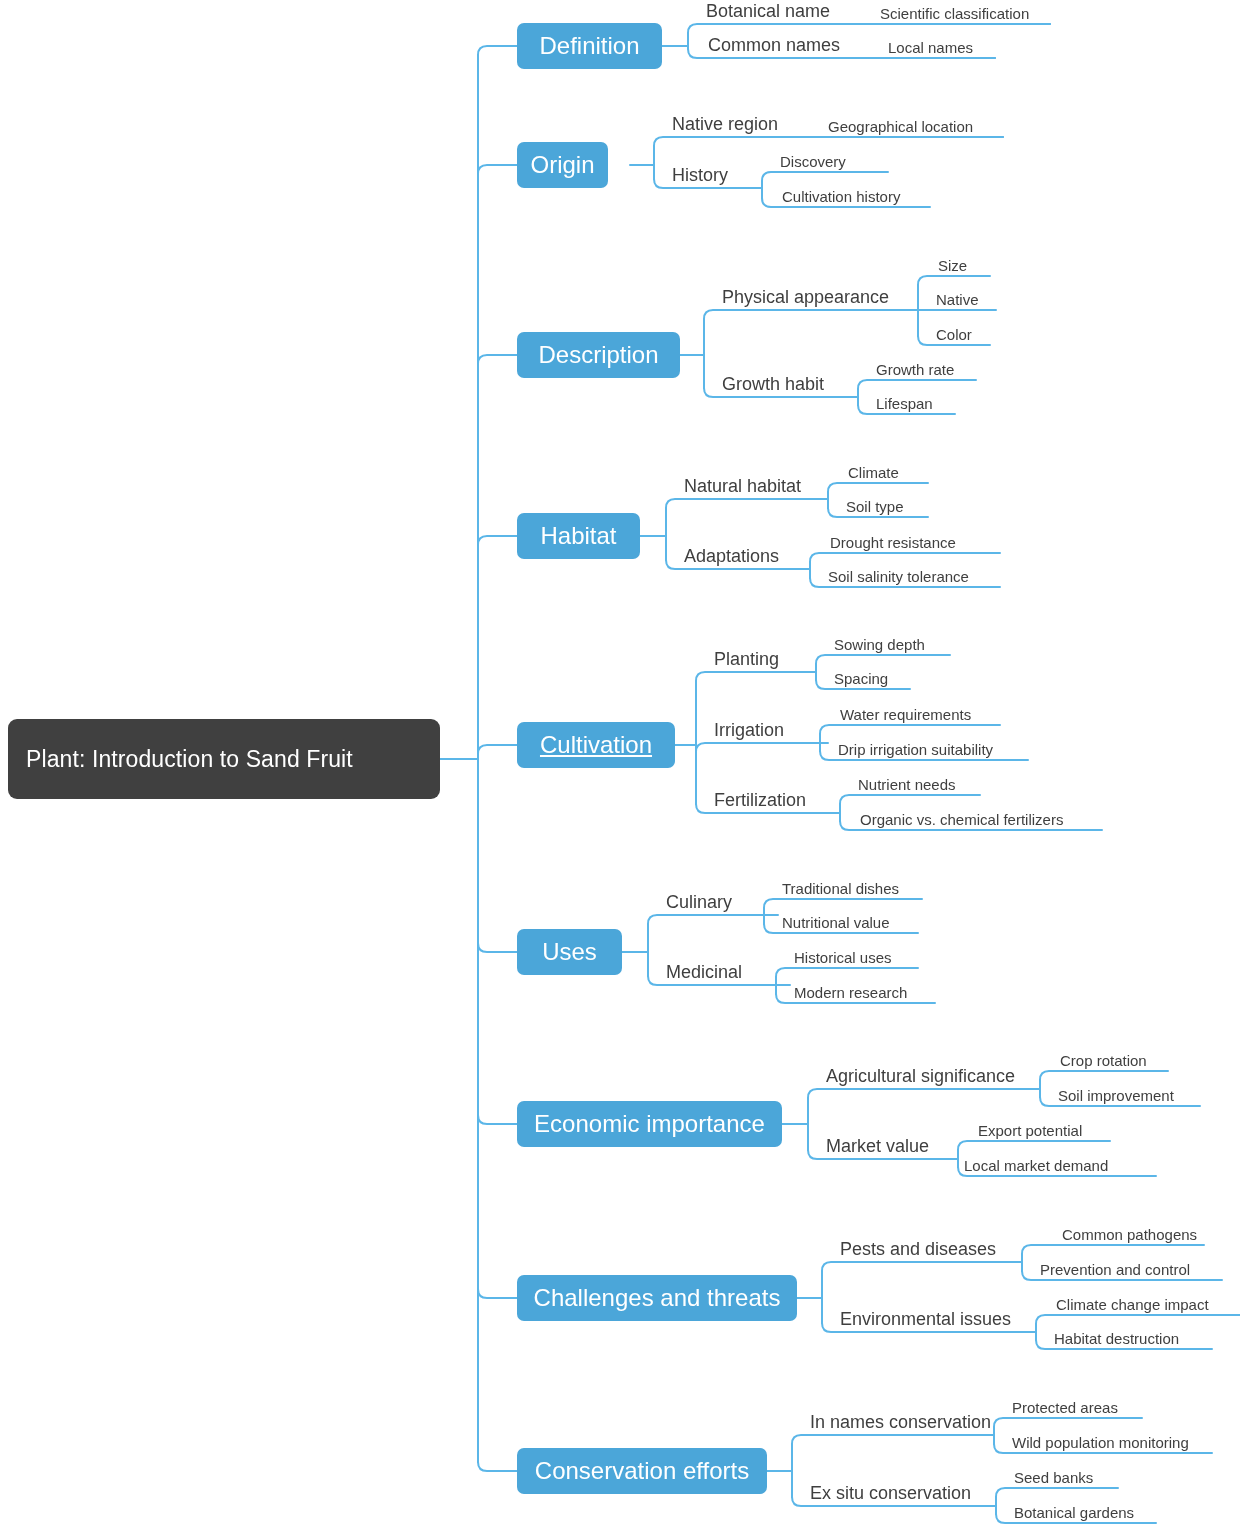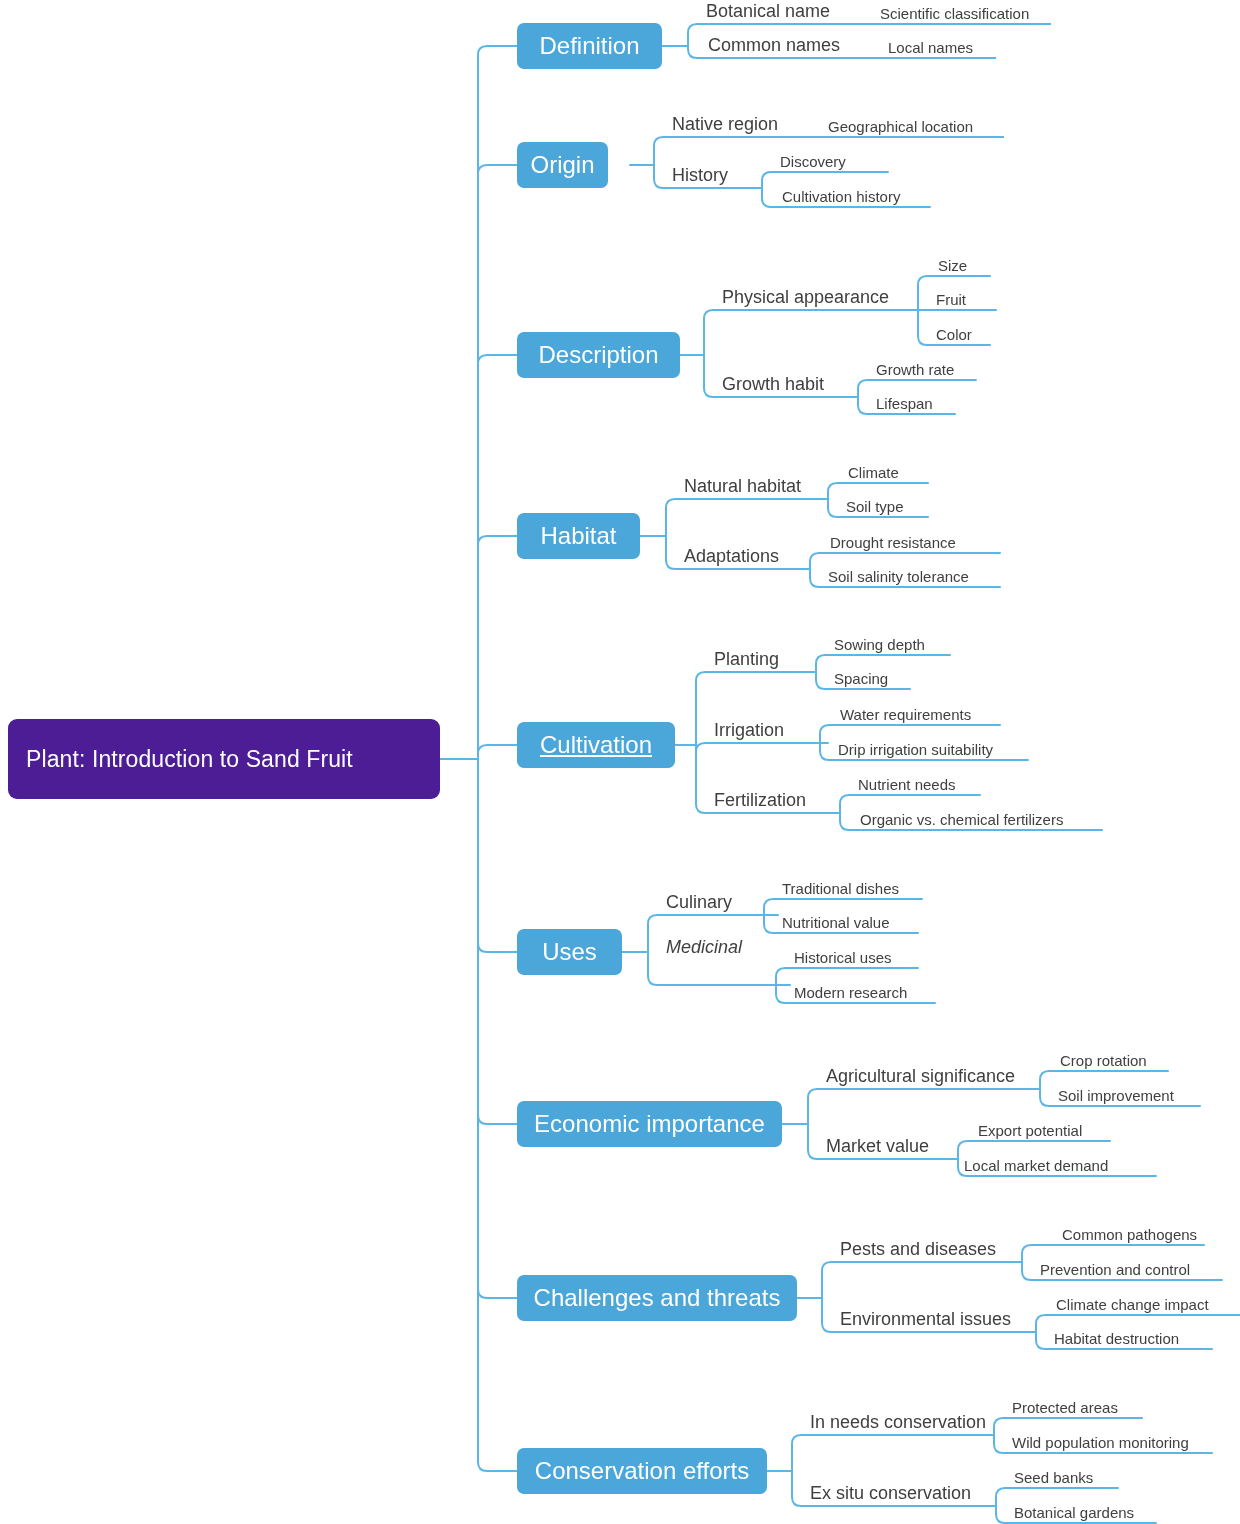--- a/index.html
+++ b/index.html
@@ -25,21 +25,21 @@
     height: 1524px;
     pointer-events: none;
   }
   .node {
     position: absolute;
     box-sizing: border-box;
     white-space: nowrap;
   }
   
   .node.root {
-    background: #4c1d95;
+    background: #404040;
     color: #ffffff;
     border-radius: 9px;
     display: flex;
     align-items: center;
     justify-content: flex-start;
     font-size: 23px;
     padding: 0 18px;
     letter-spacing: 0.1px;
   }
   
@@ -303,21 +303,21 @@
     <div class="node leaf lvl3" style="left: 782px; top: 187px; width: 145px; height: 20px;">
       <span>Cultivation history</span>
     </div>
     <div class="node leaf lvl2" style="left: 722px; top: 290px; width: 160px; height: 20px;">
       <span>Physical appearance</span>
     </div>
     <div class="node leaf lvl3" style="left: 938px; top: 256px; width: 38px; height: 20px;">
       <span>Size</span>
     </div>
     <div class="node leaf lvl3" style="left: 936px; top: 290px; width: 52px; height: 20px;">
-      <span>Fruit</span>
+      <span>Native</span>
     </div>
     <div class="node leaf lvl3" style="left: 936px; top: 325px; width: 48px; height: 20px;">
       <span>Color</span>
     </div>
     <div class="node leaf lvl2" style="left: 722px; top: 377px; width: 100px; height: 20px;">
       <span>Growth habit</span>
     </div>
     <div class="node leaf lvl3" style="left: 876px; top: 360px; width: 95px; height: 20px;">
       <span>Growth rate</span>
     </div>
@@ -371,21 +371,21 @@
     </div>
     <div class="node leaf lvl2" style="left: 666px; top: 895px; width: 70px; height: 20px;">
       <span>Culinary</span>
     </div>
     <div class="node leaf lvl3" style="left: 782px; top: 879px; width: 132px; height: 20px;">
       <span>Traditional dishes</span>
     </div>
     <div class="node leaf lvl3" style="left: 782px; top: 913px; width: 127px; height: 20px;">
       <span>Nutritional value</span>
     </div>
-    <div class="node leaf lvl2" style="left: 666px; top: 940px; width: 78px; height: 20px; font-style: italic;">
+    <div class="node leaf lvl2" style="left: 666px; top: 965px; width: 78px; height: 20px;">
       <span>Medicinal</span>
     </div>
     <div class="node leaf lvl3" style="left: 794px; top: 948px; width: 114px; height: 20px;">
       <span>Historical uses</span>
     </div>
     <div class="node leaf lvl3" style="left: 794px; top: 983px; width: 135px; height: 20px;">
       <span>Modern research</span>
     </div>
     <div class="node leaf lvl2" style="left: 826px; top: 1069px; width: 176px; height: 20px;">
       <span>Agricultural significance</span>
@@ -417,21 +417,21 @@
     <div class="node leaf lvl2" style="left: 840px; top: 1312px; width: 155px; height: 20px;">
       <span>Environmental issues</span>
     </div>
     <div class="node leaf lvl3" style="left: 1056px; top: 1295px; width: 168px; height: 20px;">
       <span>Climate change impact</span>
     </div>
     <div class="node leaf lvl3" style="left: 1054px; top: 1329px; width: 148px; height: 20px;">
       <span>Habitat destruction</span>
     </div>
     <div class="node leaf lvl2" style="left: 810px; top: 1415px; width: 145px; height: 20px;">
-      <span>In needs conservation</span>
+      <span>In names conservation</span>
     </div>
     <div class="node leaf lvl3" style="left: 1012px; top: 1398px; width: 124px; height: 20px;">
       <span>Protected areas</span>
     </div>
     <div class="node leaf lvl3" style="left: 1012px; top: 1433px; width: 200px; height: 20px;">
       <span>Wild population monitoring</span>
     </div>
     <div class="node leaf lvl2" style="left: 810px; top: 1486px; width: 150px; height: 20px;">
       <span>Ex situ conservation</span>
     </div>

